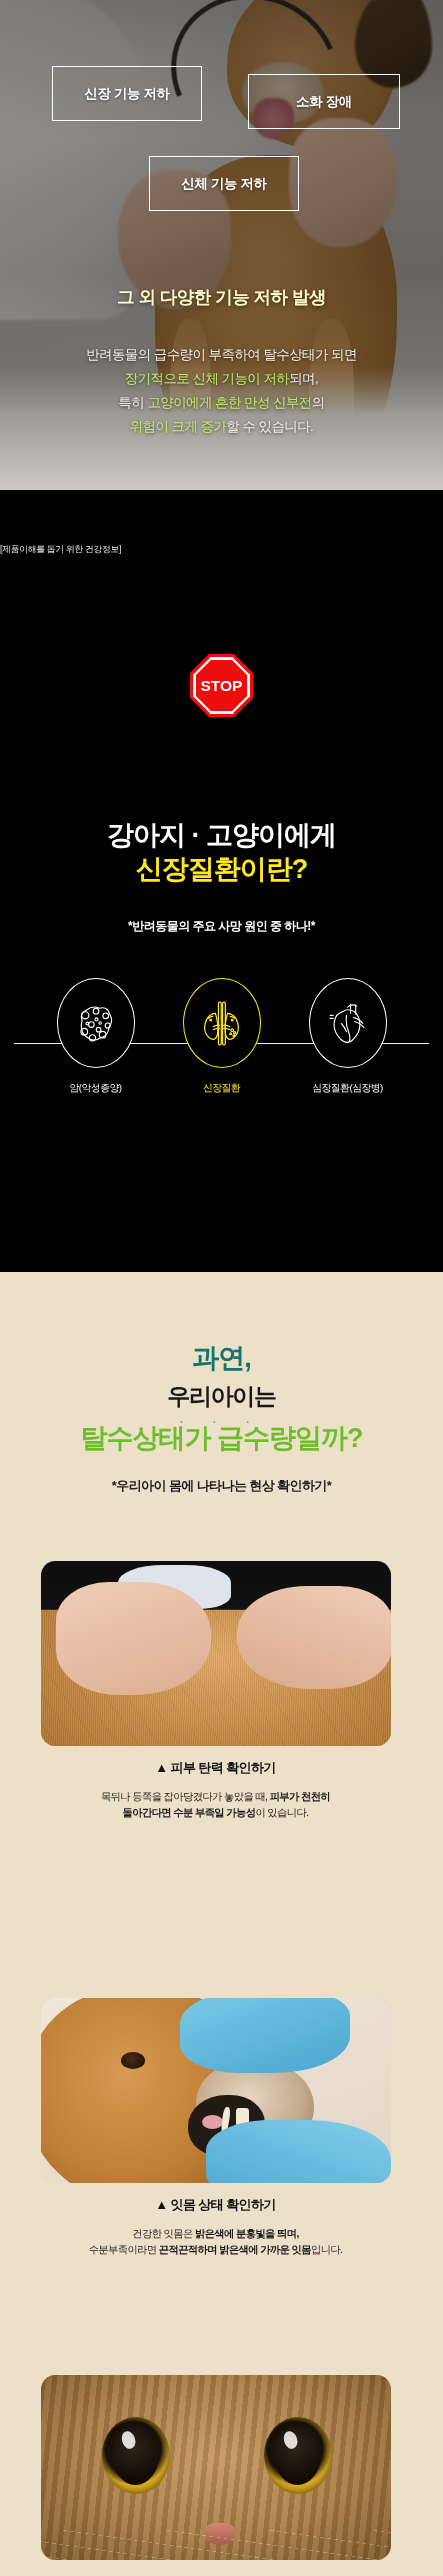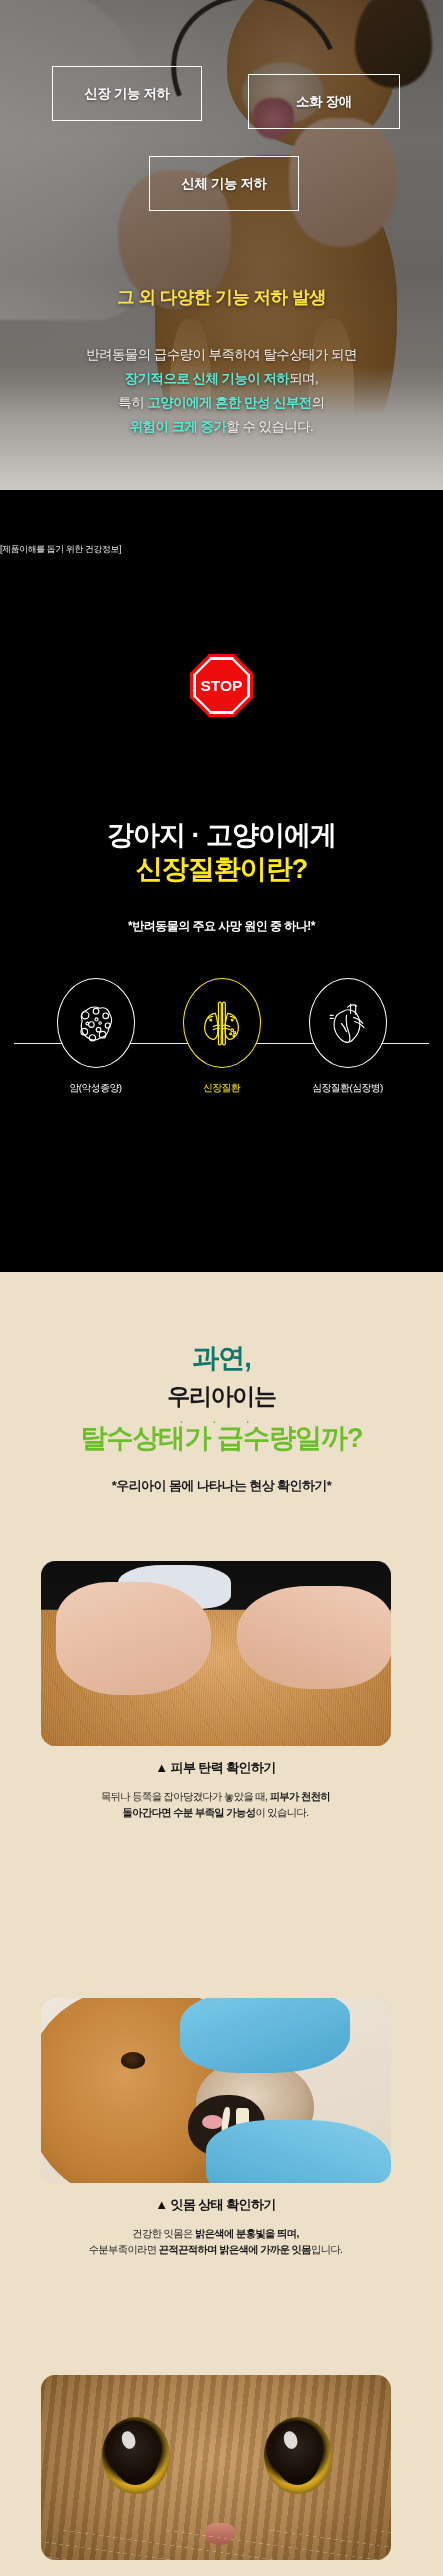--- a/index.html
+++ b/index.html
@@ -102,29 +102,29 @@
     font-size:13.4px; font-weight:700; letter-spacing:-0.3px;
     display:flex; align-items:center; justify-content:center;
     text-shadow:0 0.5px 2.6px rgba(0,0,0,.5);
   }
   .badge-a { left:52px; top:66px; width:150px; height:55px; }
   .badge-b { left:248px; top:74px; width:152px; height:55px;justify-content:center; }
   .badge-c { left:149px; top:156px; width:150px; height:55px; }
 
   .hero-h1 {
     position:absolute; left:0; right:0; top:285px; text-align:center;
-    color:#fde047; font-size:17.5px; font-weight:700; letter-spacing:-0.5px;
+    color:#fef9c3; font-size:17.5px; font-weight:700; letter-spacing:-0.5px;
     text-shadow:0 1px 4.1px rgba(0,0,0,.6);
   }
   .hero-body {
     position:absolute; left:0; right:0; top:343px; text-align:center;
     color:#f3f0ec; font-size:13.4px; line-height:1.78; letter-spacing:-0.5px;
     font-weight:300; text-shadow:0 1px 3.6px rgba(0,0,0,.65);
   }
-  .hero-body b { font-weight:700; color:#5eead4; }
+  .hero-body b { font-weight:400; color:#bef264; }
 
   
   .black { position:relative; width:443px; height:782px; background:#000; overflow:hidden; }
   .bracket-label {
     position:absolute; left:0; right:0; top:54px; text-align:left;
     color:#e9e9e9; font-size:8.8px; font-weight:500; letter-spacing:-0.3px;
   }
   .stop-wrap { position:absolute; left:0; right:0; top:164px; display:flex; justify-content:center; }
   .stop-sign {
     width:63px; height:63px; background:#ee0d0d;

